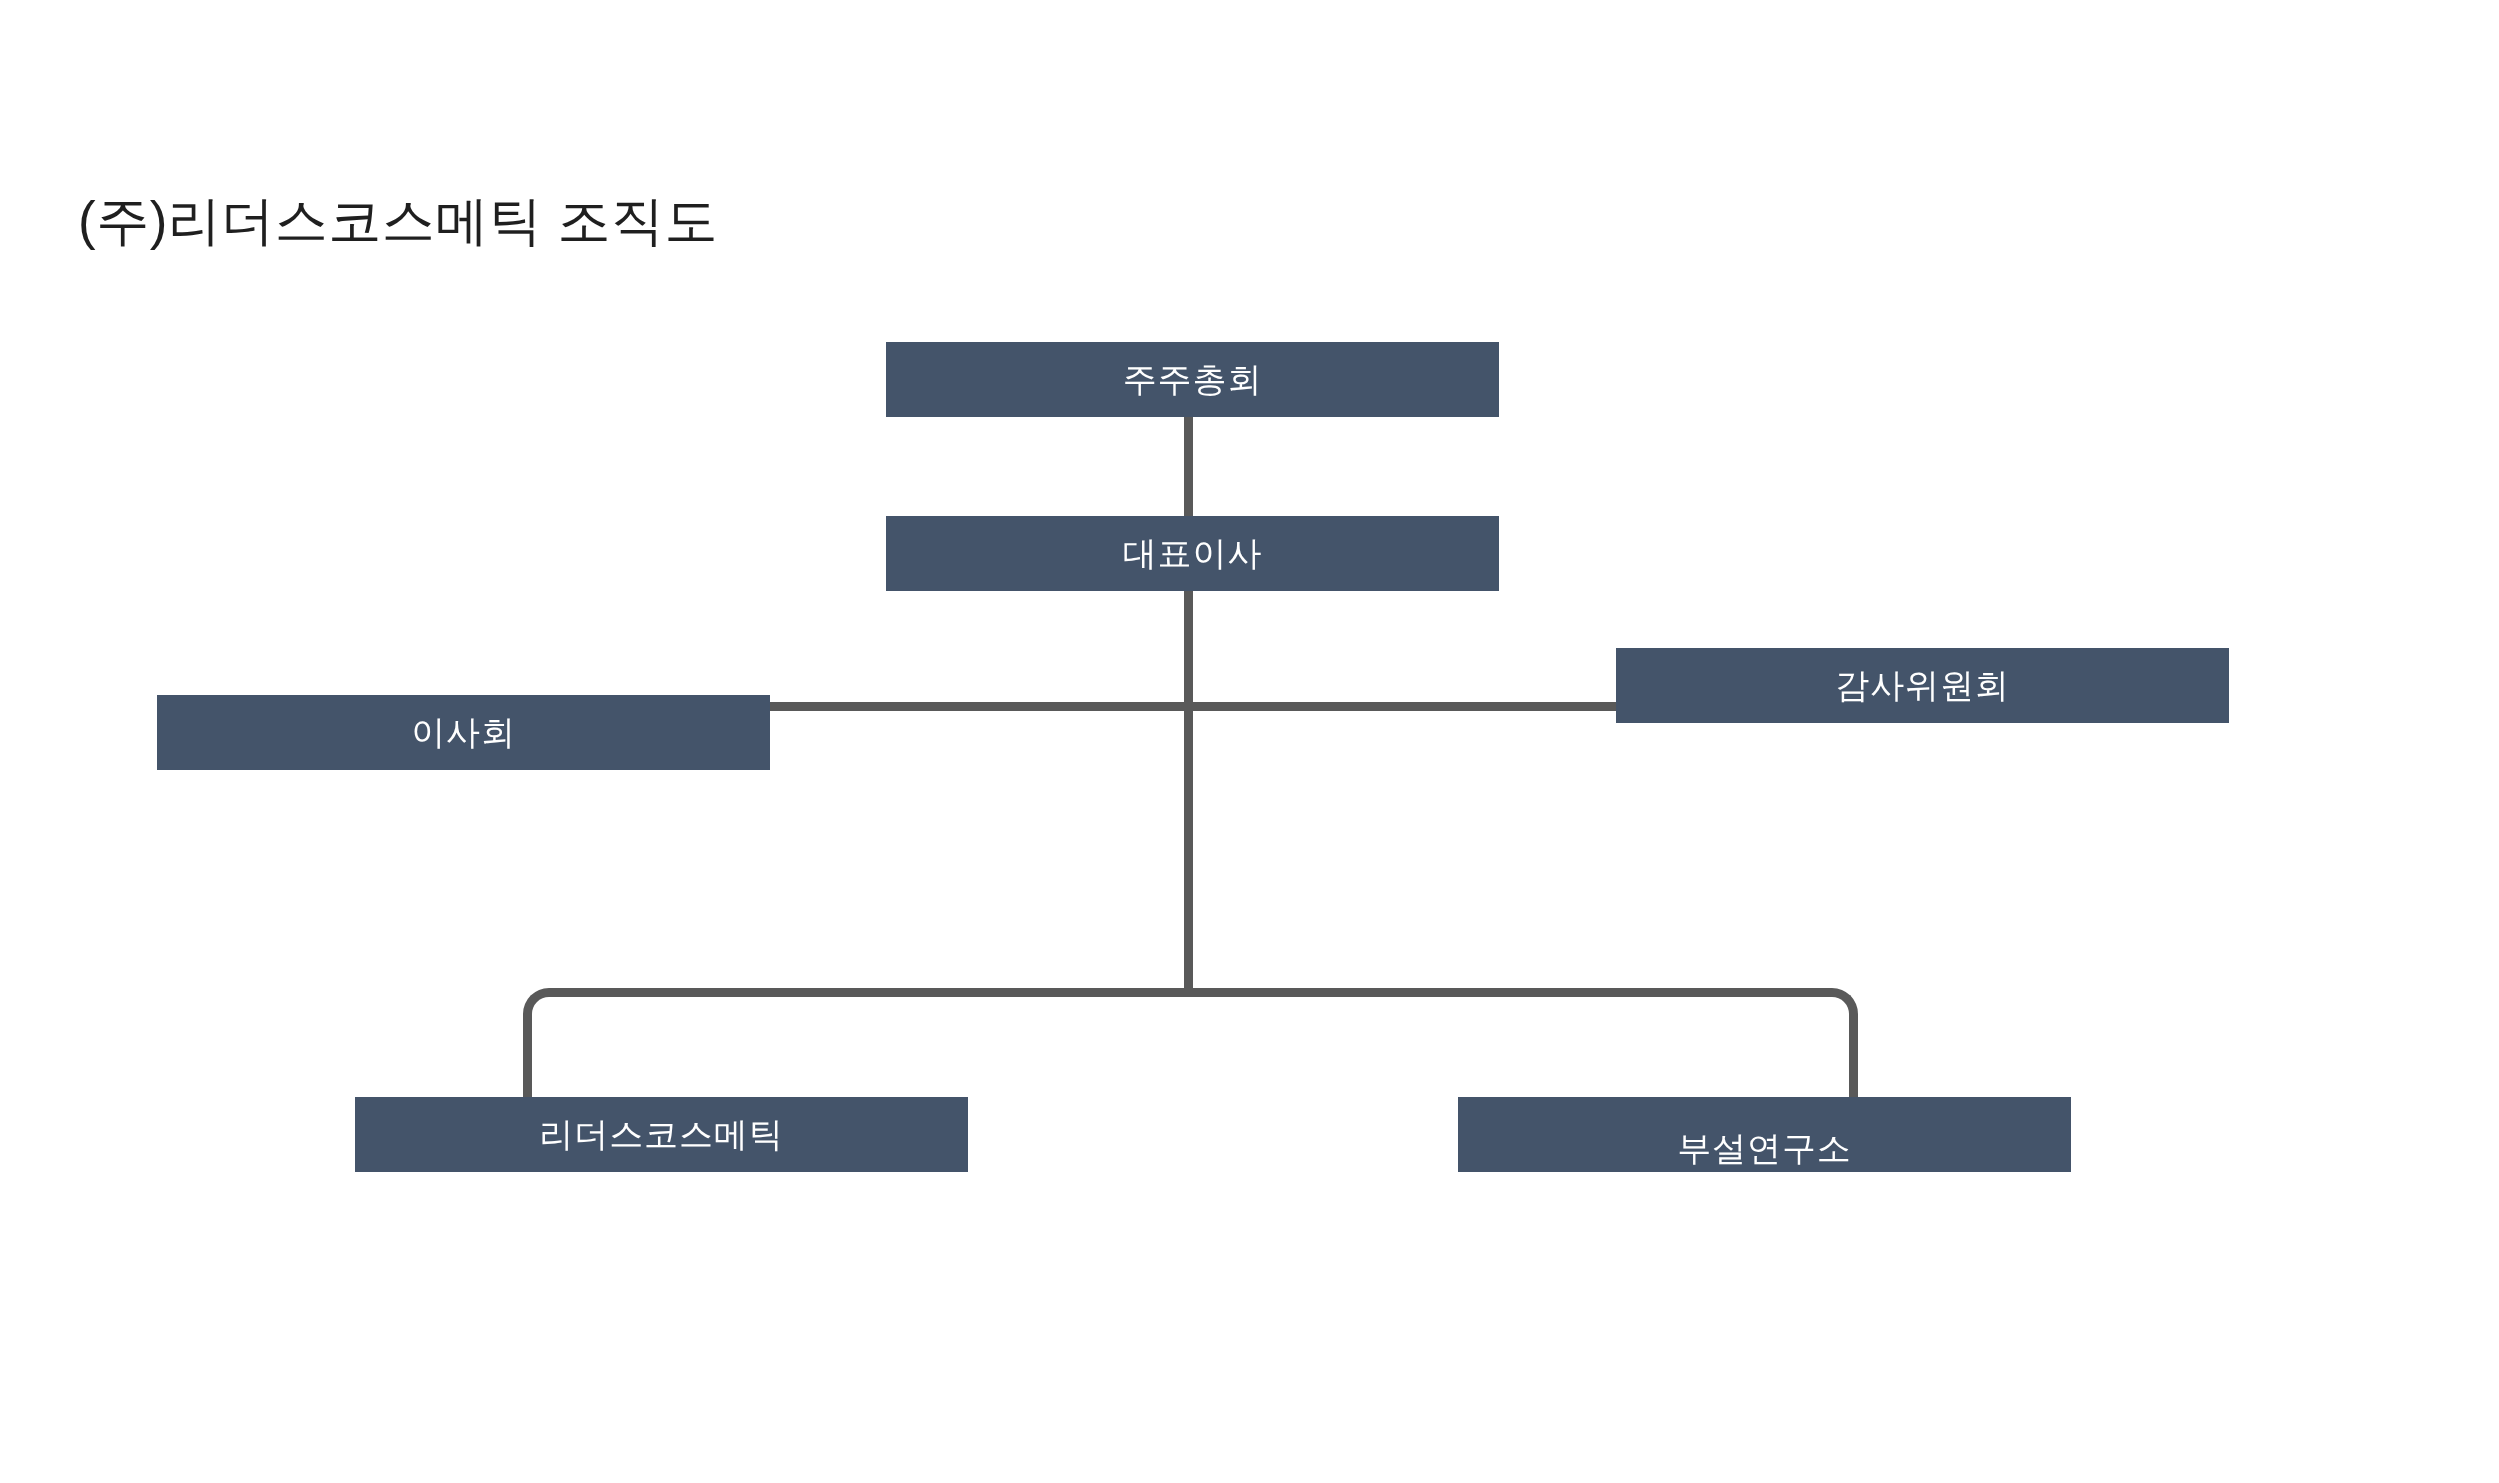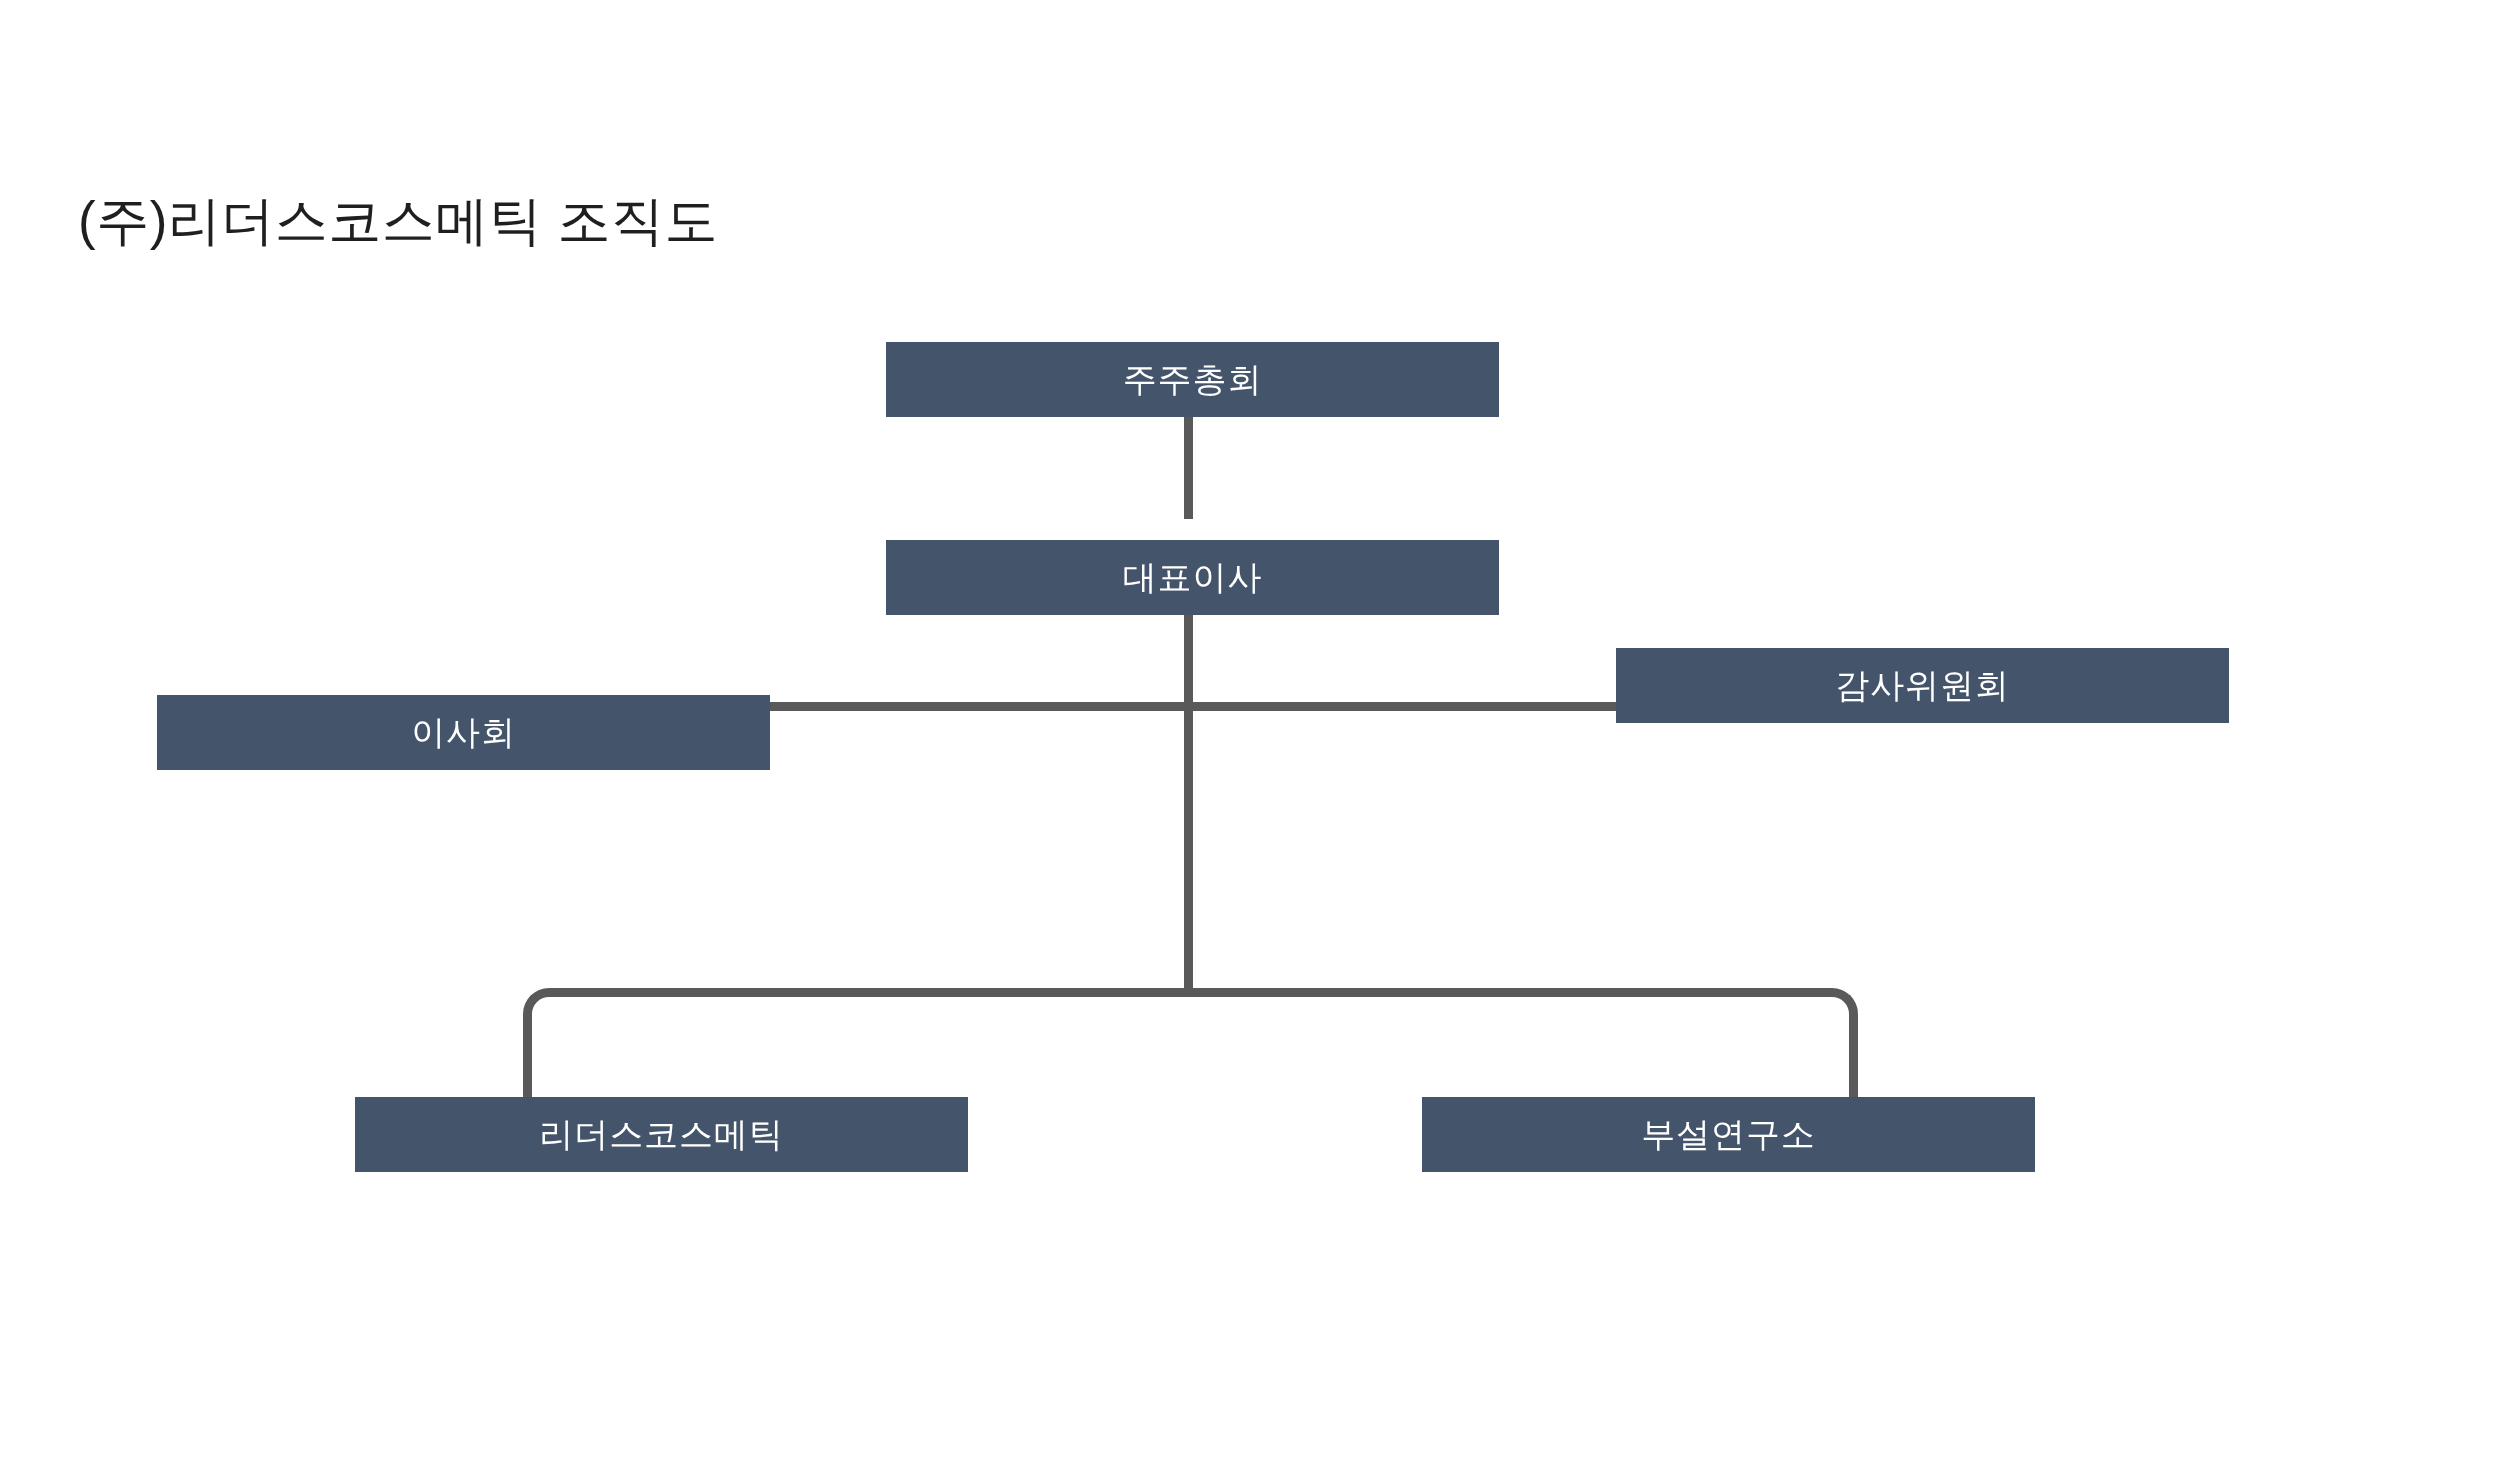--- a/index.html
+++ b/index.html
@@ -39,25 +39,25 @@
     display: flex;
     align-items: center;
     justify-content: center;
     font-size: 34px;
     letter-spacing: 0.9px;
     white-space: nowrap;
     box-sizing: border-box;
   }
   
   .n-shareholders { left: 886px;  top: 342px; }
-  .n-ceo          { left: 886px;  top: 516px; margin-top: 24px; }
+  .n-ceo          { left: 886px;  top: 516px; }
   .n-board        { left: 157px;  top: 695px; }
   .n-audit        { left: 1616px; top: 648px; }
   .n-cosmetic     { left: 355px;  top: 1097px; text-align: center; }
-  .n-research     { left: 1422px; top: 1097px; }
+  .n-research     { left: 1458px; top: 1097px; align-items: flex-end; }
 
   
   .connector {
     position: absolute;
     background: var(--line-color, #595959);
   }
   .conn-v1 { left: 1184px; top: 416px; width: 9.3px; height: 103px; }
   .conn-v2 { left: 1184px; top: 589px; width: 9.3px; height: 408px; }
   .conn-h1 { left: 766px;  top: 702px; width: 854px; height: 9.3px; }
   .conn-bracket {

